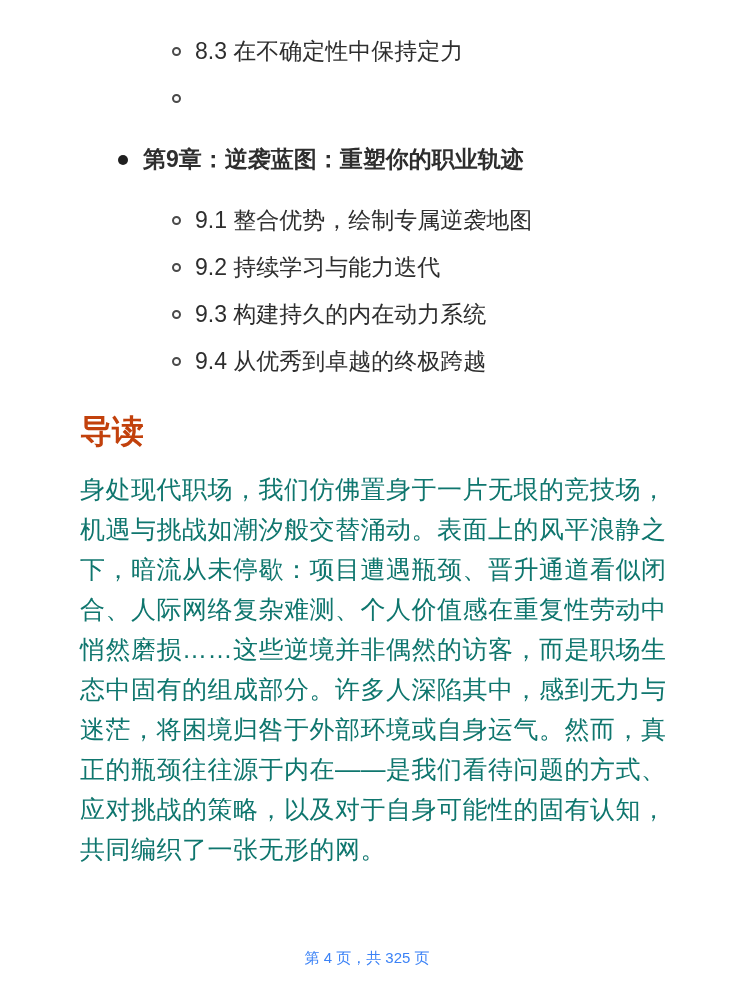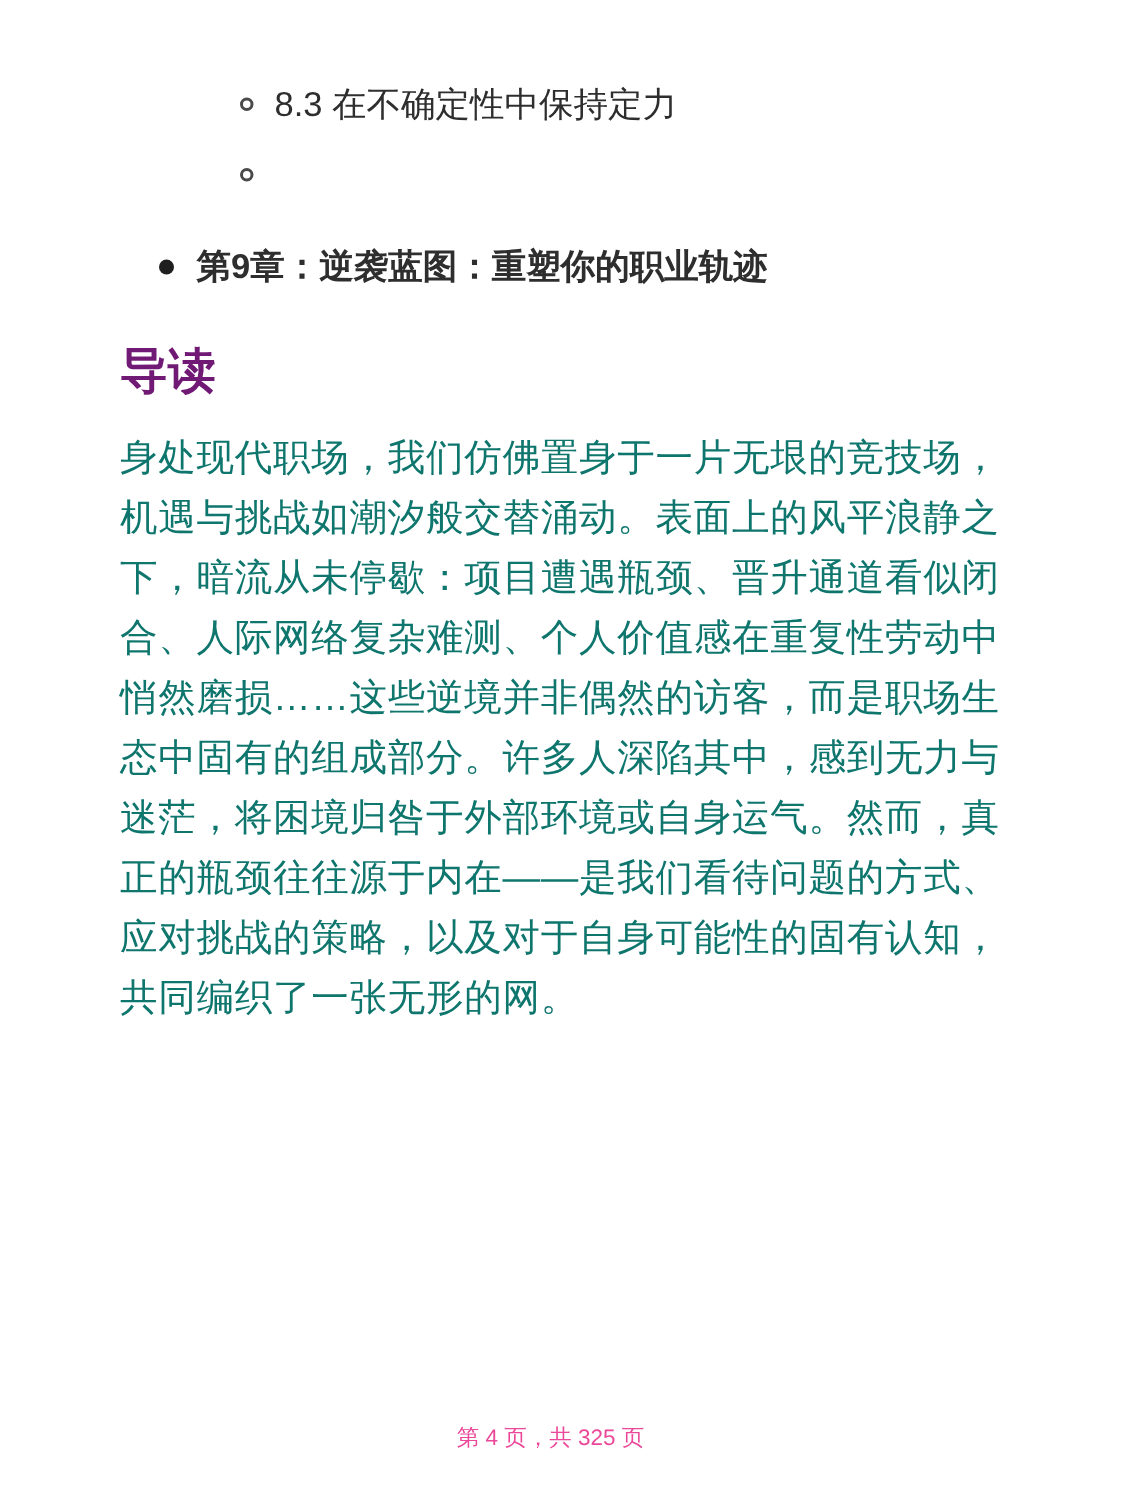--- a/index.html
+++ b/index.html
@@ -10,21 +10,21 @@
     color: #2e2e2e;
     overflow: hidden;
   }
   .page {
     position: relative;
     width: 750px; height: 1000px;
     background: #ffffff;
   }
 
   
-  .toc { padding-top: 46px; }
+  .toc { padding-top: 28px; margin-left: 12px; }
 
   .toc-row {
     display: flex;
     align-items: center;
     height: 47px;
     font-size: 23px;
     color: #2e2e2e;
     white-space: nowrap;
   }
   .toc-row.sub { padding-left: 160px; }
@@ -64,21 +64,21 @@
     letter-spacing: 0.5px;
   }
 
   
   .page-footer {
     position: absolute;
     left: 0; right: 16px;
     bottom: 32px;
     text-align: center;
     font-size: 15px;
-    color: #ec4899;
+    color: #3b82f6;
   }
 </style>
 </head>
 <body>
 
 <div class="page">
 
   <div class="toc">
 
     <div>
@@ -91,22 +91,44 @@
         <div class="toc-row sub">
           <span class="bullet-circle"></span>
         </div>
       </div>
 
     <div class="toc-row chapter">
       <span class="bullet-disc"></span>
       <span>第9章：逆袭蓝图：重塑你的职业轨迹</span>
     </div>
 
+    <div>
+
+        <div class="toc-row sub">
+          <span class="bullet-circle"></span>
+          <span>9.1 整合优势，绘制专属逆袭地图</span>
+        </div>
+
+        <div class="toc-row sub">
+          <span class="bullet-circle"></span>
+          <span>9.2 持续学习与能力迭代</span>
+        </div>
+
+        <div class="toc-row sub">
+          <span class="bullet-circle"></span>
+          <span>9.3 构建持久的内在动力系统</span>
+        </div>
+
+        <div class="toc-row sub">
+          <span class="bullet-circle"></span>
+          <span>9.4 从优秀到卓越的终极跨越</span>
+        </div>
+      </div>
 
   </div>
 
-  <h2 class="section-heading" style="color: #701a75;">导读</h2>
+  <h2 class="section-heading" style="color: #c2410c;">导读</h2>
 
   <p class="section-body">身处现代职场，我们仿佛置身于一片无垠的竞技场，机遇与挑战如潮汐般交替涌动。表面上的风平浪静之下，暗流从未停歇：项目遭遇瓶颈、晋升通道看似闭合、人际网络复杂难测、个人价值感在重复性劳动中悄然磨损……这些逆境并非偶然的访客，而是职场生态中固有的组成部分。许多人深陷其中，感到无力与迷茫，将困境归咎于外部环境或自身运气。然而，真正的瓶颈往往源于内在——是我们看待问题的方式、应对挑战的策略，以及对于自身可能性的固有认知，共同编织了一张无形的网。</p>
 
   <div class="page-footer">第 4 页，共 325 页</div>
 
 </div>
 
 </body></html>

